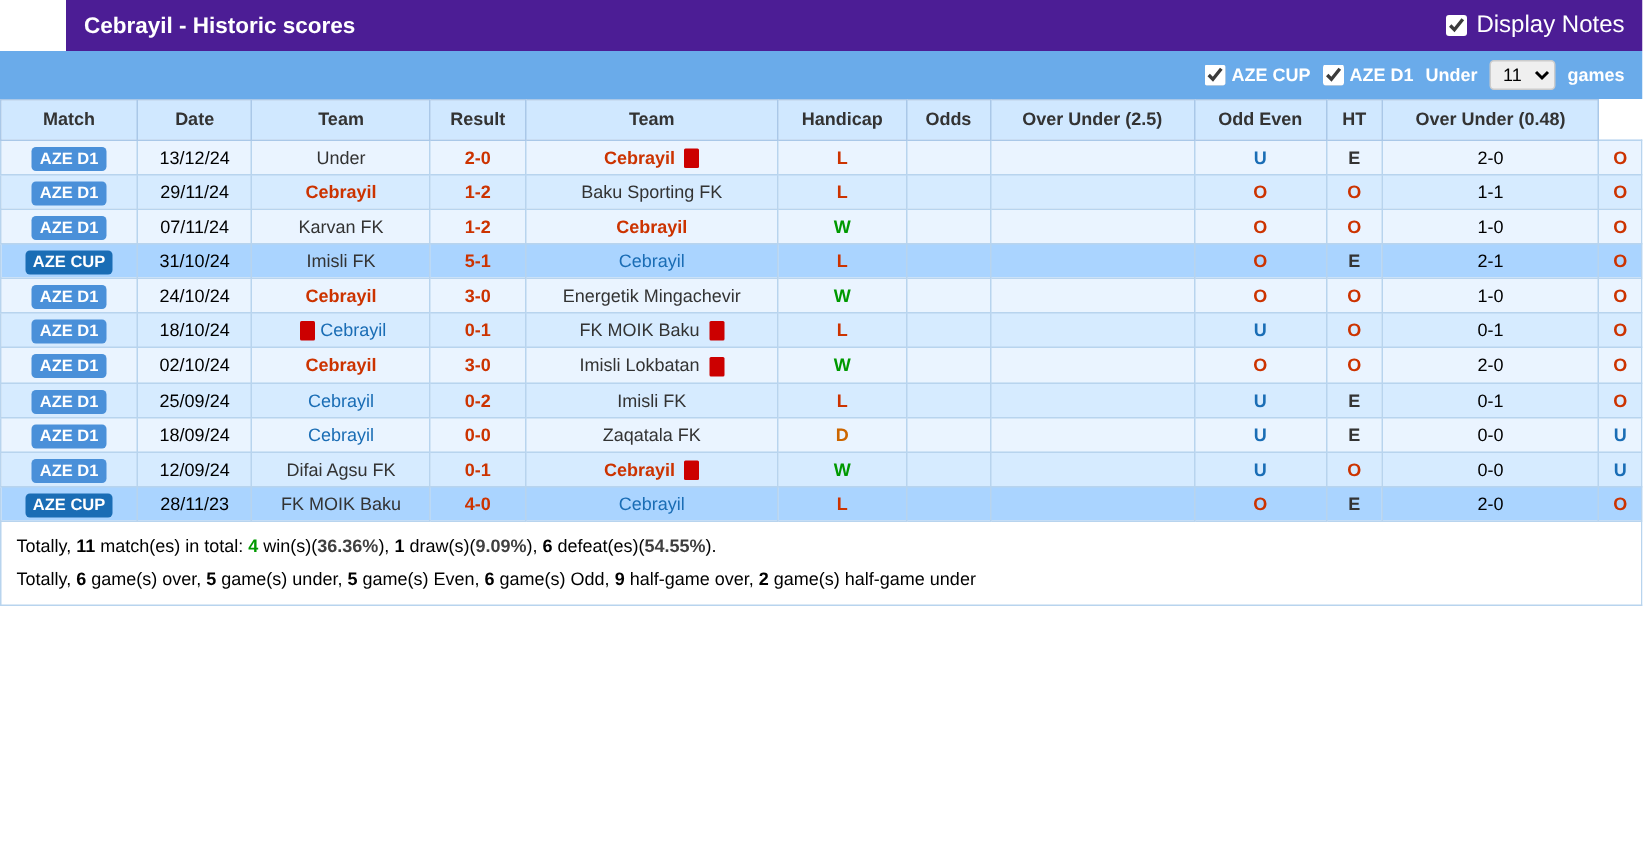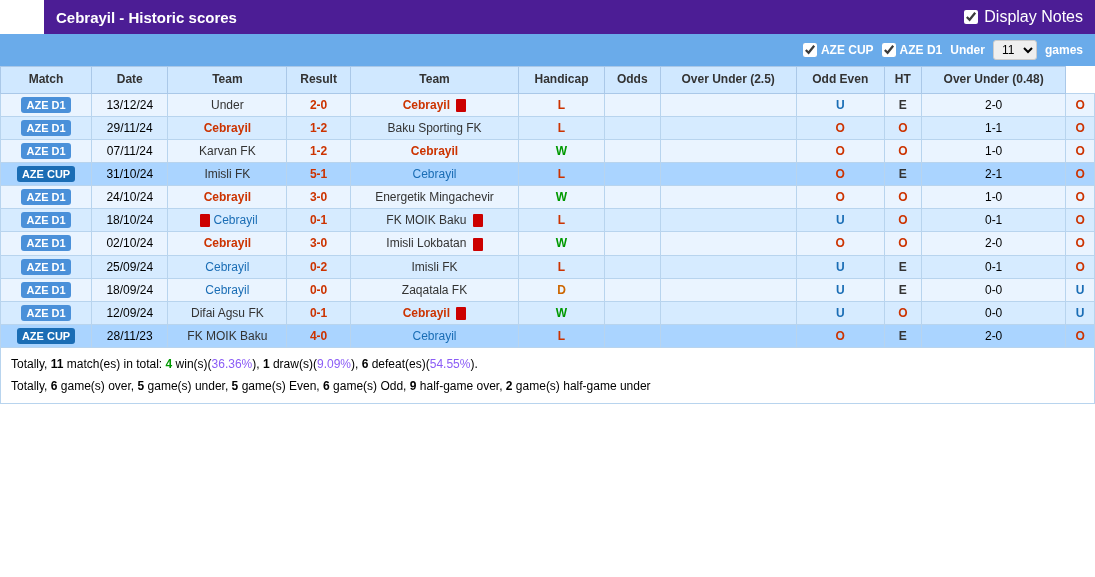--- a/index.html
+++ b/index.html
@@ -126,21 +126,21 @@
 
     .summary-bar {
       background: #fff;
       border: 1px solid #b8d4ee;
       border-top: none;
       padding: 6px 10px;
       font-size: 12px;
       line-height: 1.8;
     }
     .summary-bar .bold { font-weight: bold; }
-    .summary-bar .red { color: #8b5cf6; font-weight: normal; }
+    .summary-bar .red { color: #404040; font-weight: bold; }
     .summary-bar .green { color: #009900; font-weight: bold; }
   </style>
 </head>
 <body>
 
 <div class="header">
   <span>Cebrayil - Historic scores</span>
   <div class="header-right">
     <input type="checkbox" checked="" style="">
     <label>Display Notes</label>

